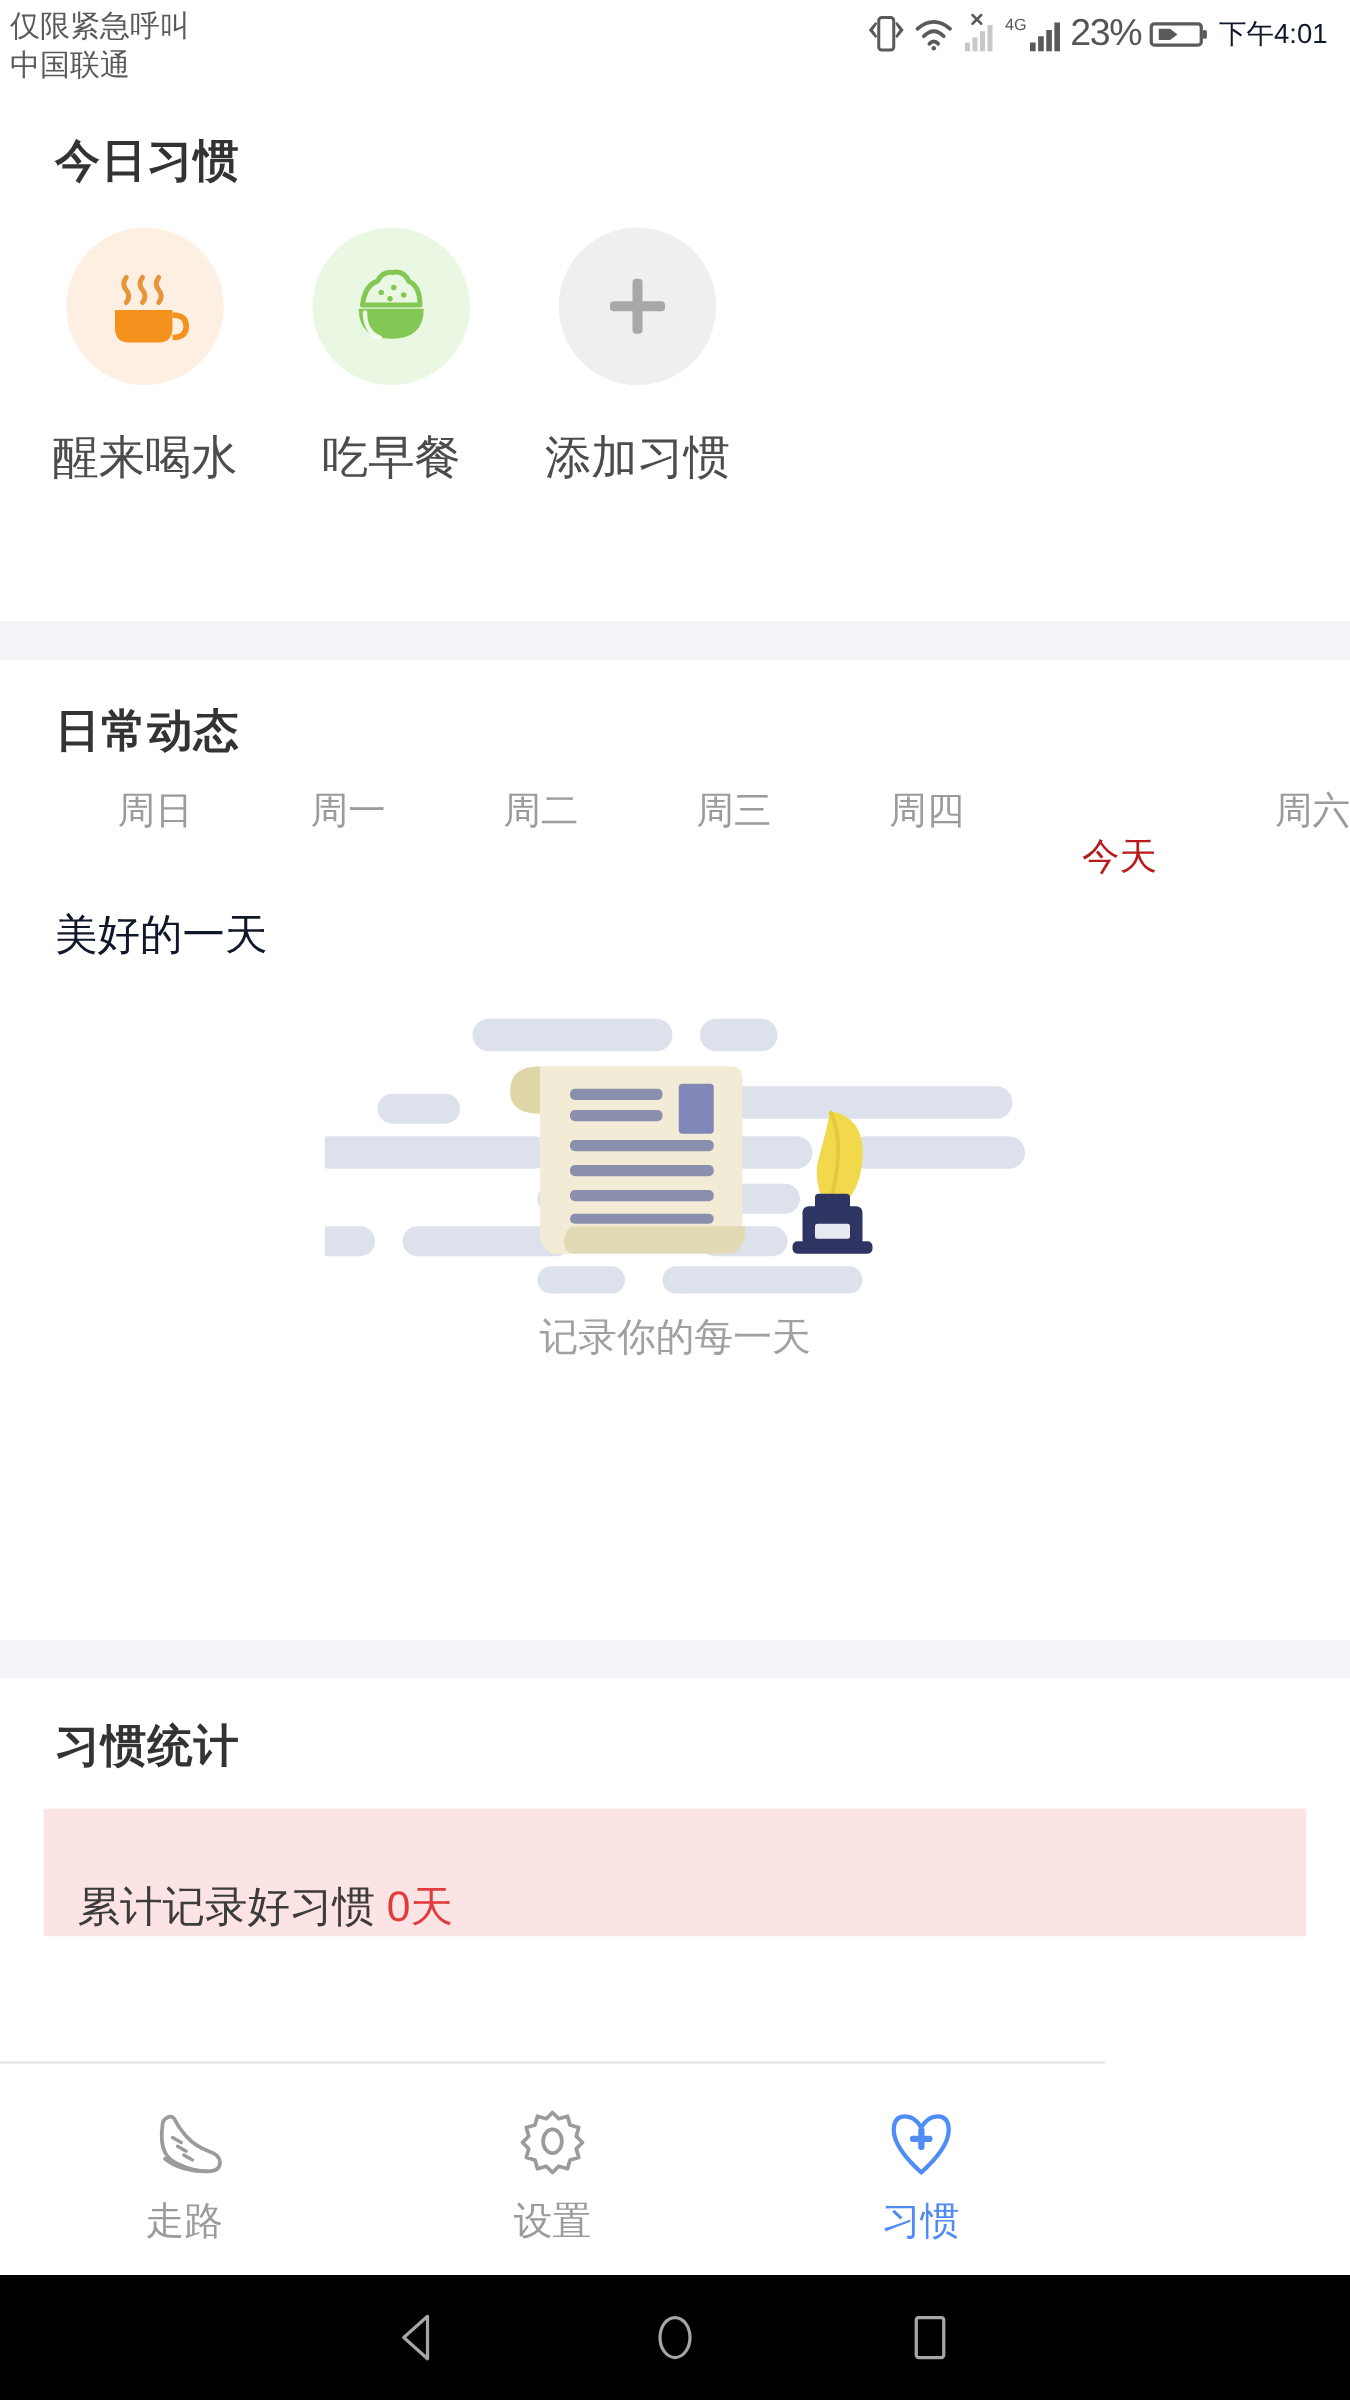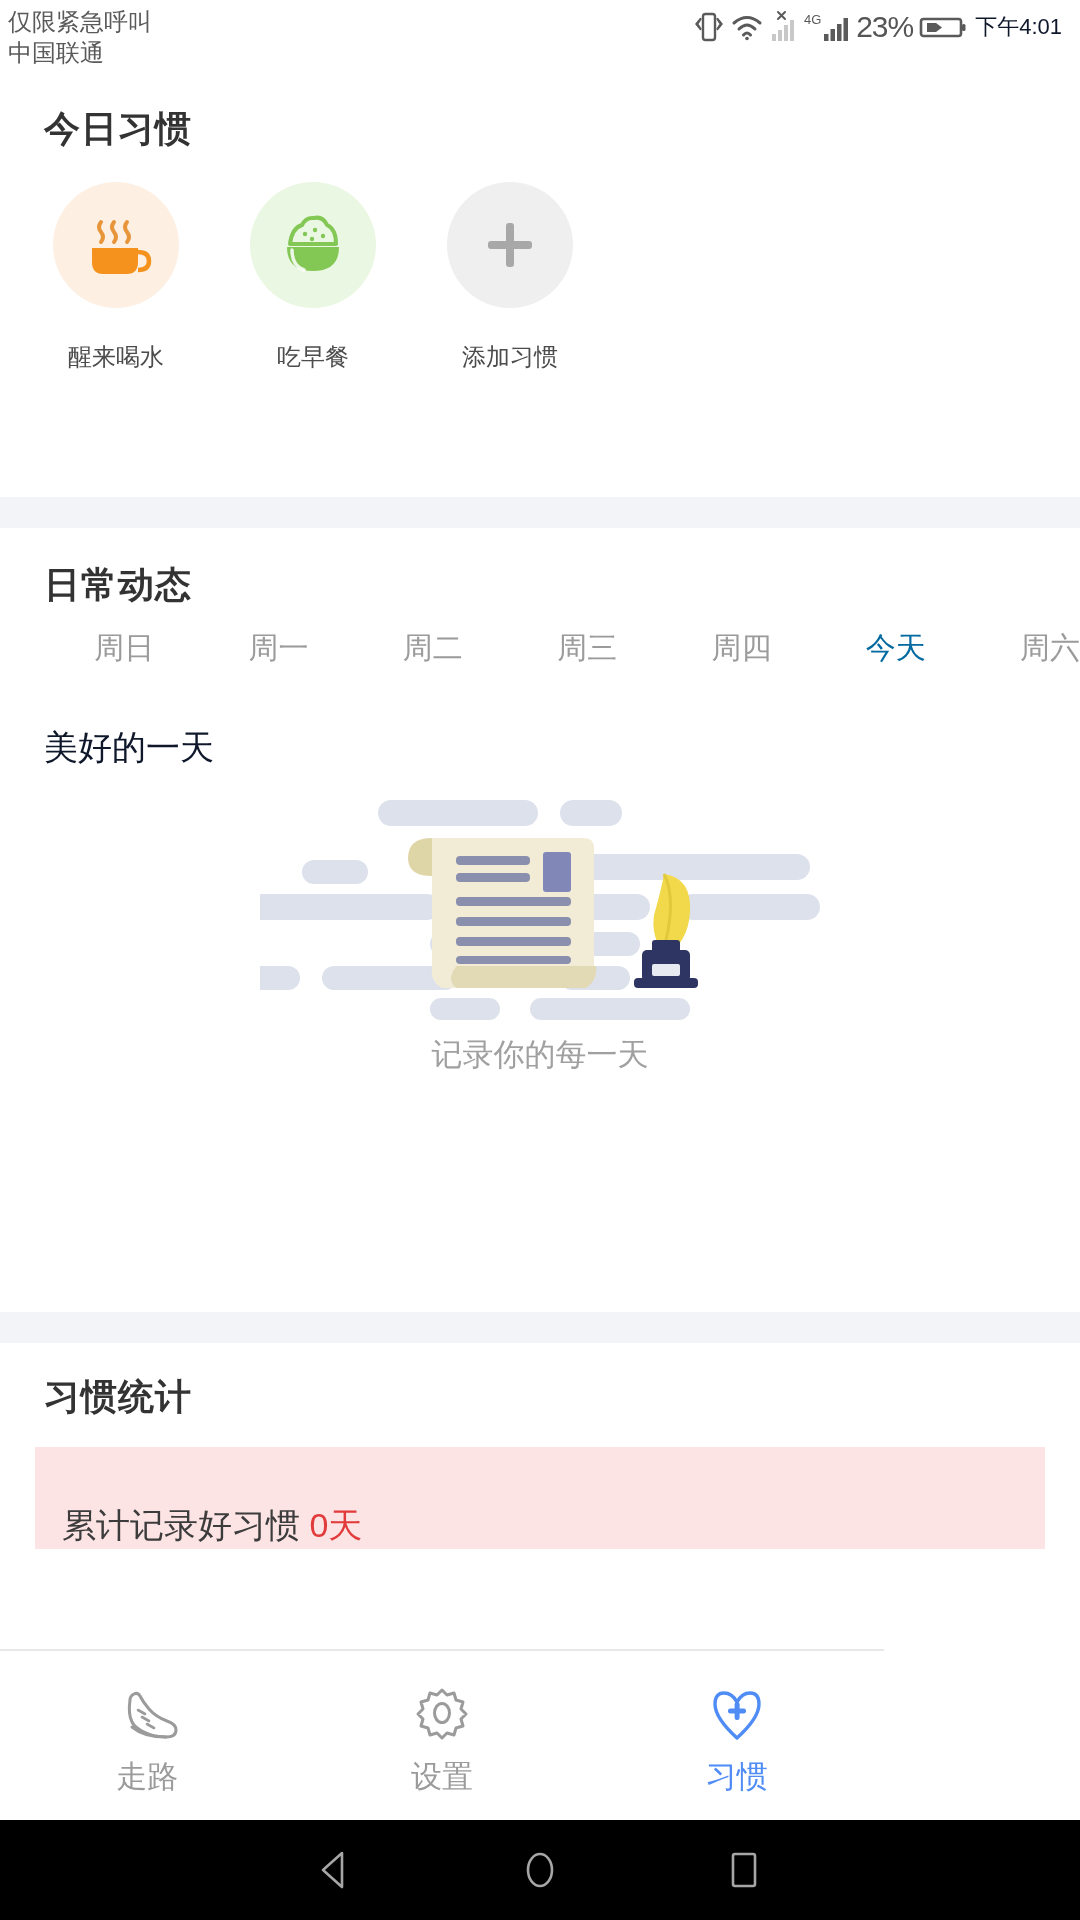--- a/index.html
+++ b/index.html
@@ -43,42 +43,42 @@
   .habit-row { position:absolute; top:110px; left:0; display:flex; }
   .habit-item {
     width:162px; margin-left:35px; display:flex; flex-direction:column;
     align-items:center;
   }
   .habit-circle {
     width:126px; height:126px; border-radius:50%;
     display:flex; align-items:center; justify-content:center;
   }
   .habit-label {
-    margin-top:33px; font-size:24px; color:#4c4c4c; white-space:nowrap;
+    margin-top:33px; font-size:37px; color:#4c4c4c; white-space:nowrap;
   }
 
   
   #sec-daily { position:absolute; top:528px; left:0; height:556px; }
   #daily-title { position:absolute; left:44px; top:33px; }
   .weekbar {
     position:absolute; top:100px; left:0; width:1080px;
     display:flex;
   }
   .wk {
     flex:1; text-align:right; font-size:30px; color:#9b9b9b;
   }
-  .wk.active { color:#0369a1; }
+  .wk.active { color:#b91c1c;margin-top:37px; }
   #good-day {
     position:absolute; left:44px; top:197px;
     font-size:34px; color:#0f172a;
   }
 
   
   .empty-wrap {
-    position:absolute; top:262px; left:0; width:1080px;
+    position:absolute; top:277px; left:0; width:1080px;
     display:flex; flex-direction:column; align-items:center;
   }
   .empty-caption {
     margin-top:14px; font-size:31px; color:#a0a0a0;
   }
 
   
   #sec-stats { position:absolute; top:1343px; left:0; height:297px; }
   #stats-title { position:absolute; left:44px; top:30px; }
   .stat-banner {

